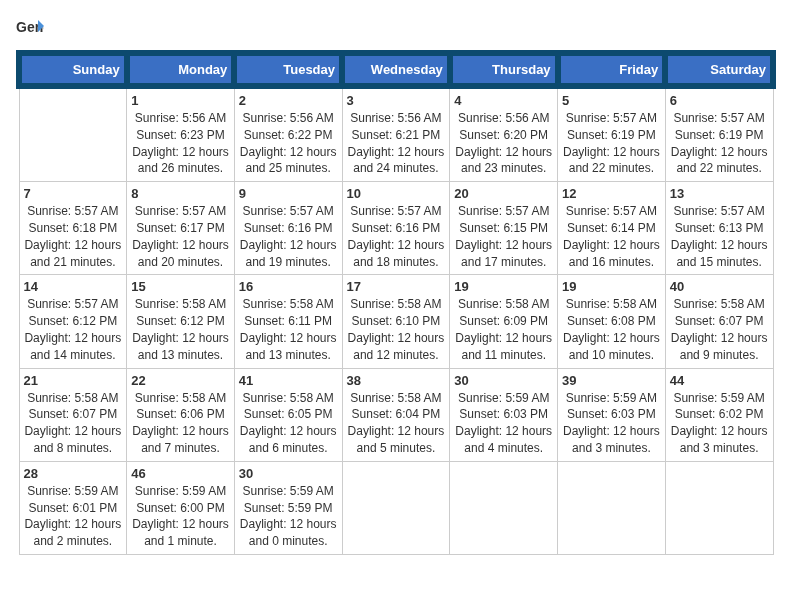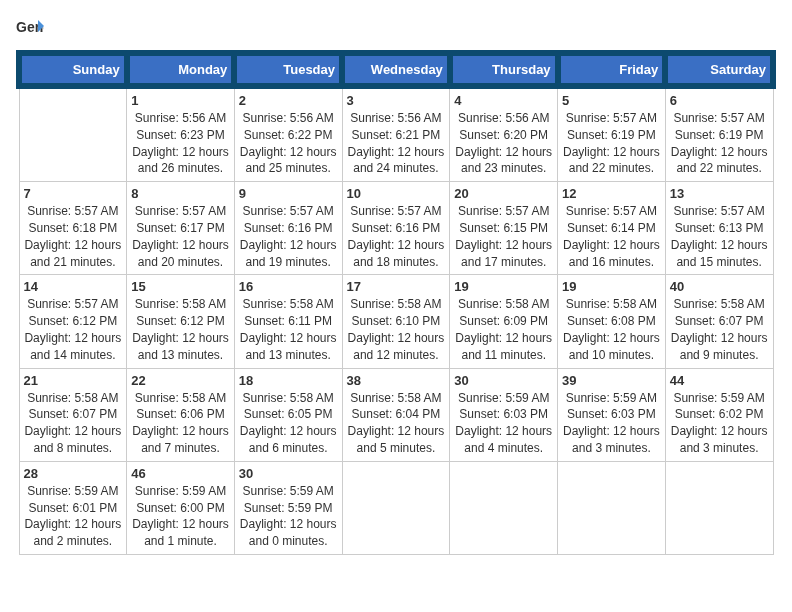--- a/index.html
+++ b/index.html
@@ -267,21 +267,21 @@
 and 8 minutes.</div>
         </td>
         <td>
           <span class="day-number">22</span>
           <div class="day-info" style="white-space: pre-line;">Sunrise: 5:58 AM
 Sunset: 6:06 PM
 Daylight: 12 hours
 and 7 minutes.</div>
         </td>
         <td>
-          <span class="day-number">18</span>
+          <span class="day-number">41</span>
           <div class="day-info" style="white-space: pre-line;">Sunrise: 5:58 AM
 Sunset: 6:05 PM
 Daylight: 12 hours
 and 6 minutes.</div>
         </td>
         <td>
           <span class="day-number">38</span>
           <div class="day-info" style="white-space: pre-line;">Sunrise: 5:58 AM
 Sunset: 6:04 PM
 Daylight: 12 hours

